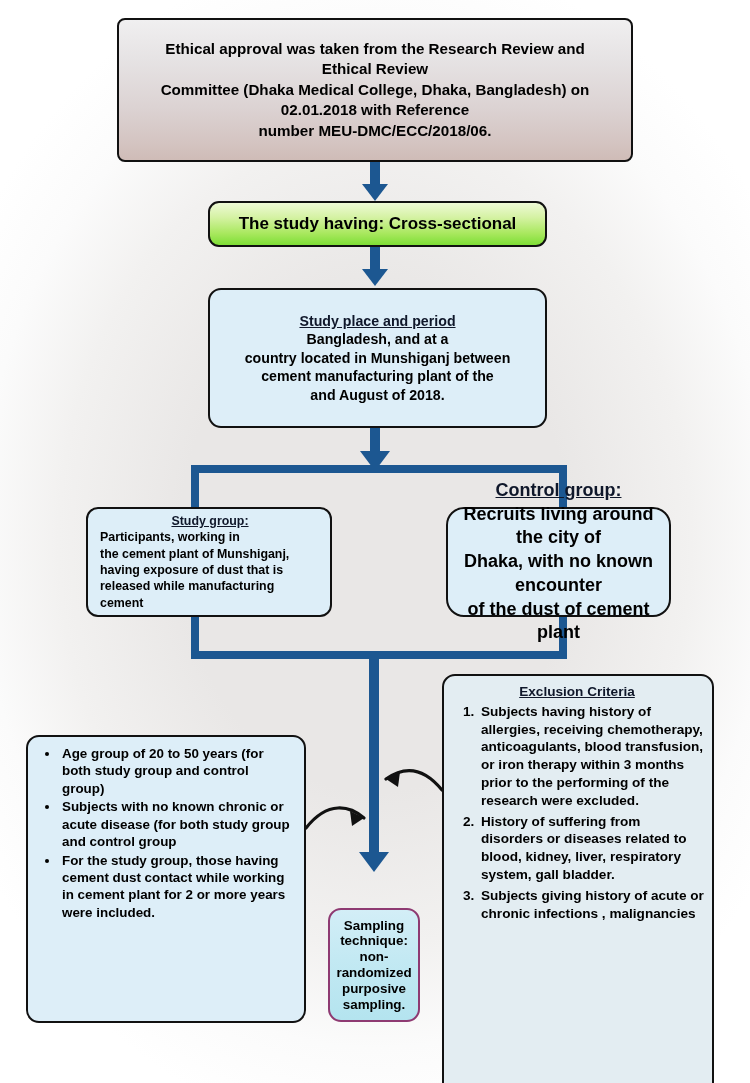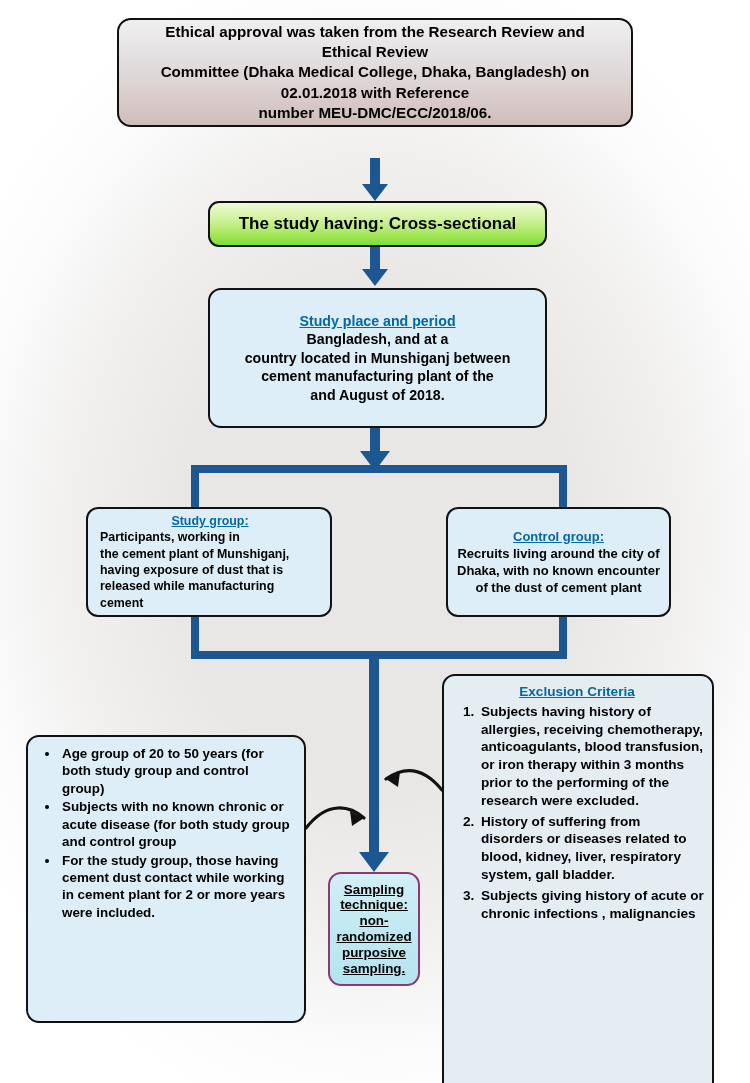--- a/index.html
+++ b/index.html
@@ -24,33 +24,33 @@
     border: 2.5px solid #111111;
     border-radius: 12px;
     display: flex;
     flex-direction: column;
     justify-content: center;
     color: #000000;
     font-weight: bold;
     z-index: 5;
   }
   .node .title {
-    color: #0369a1;
+    color: #0f172a;
     text-decoration: underline;
     text-align: center;
     font-weight: bold;
   }
   .ctr { text-align: center; }
   .lft { text-align: left; }
 
   
   #ethics-box {
-    left: 117px; top: 18px; width: 516px; height: 109px;
+    left: 117px; top: 18px; width: 516px; height: 144px;
     background: linear-gradient(to bottom, #f0eff0 0%, #e6e3e4 28%, #dcd3d3 62%, #d4c4c1 88%, #cfbcb7 100%);
-    border-radius: 14px;
+    border-radius: 8px;
     font-size: 15.2px;
     line-height: 1.34;
     padding: 4px 20px;
   }
 
   #design-box {
     left: 208px; top: 201px; width: 339px; height: 46px;
     background: linear-gradient(to bottom, #eefad6 0%, #d4f2a2 35%, #a9e85f 72%, #7ede36 100%);
     font-size: 17px;
     padding: 0 10px;
@@ -71,24 +71,24 @@
     background: #ddeef8;
     font-size: 12.4px;
     line-height: 1.32;
     padding: 5px 10px 5px 12px;
     border-radius: 12px;
   }
 
   #control-group-box {
     left: 446px; top: 507px; width: 225px; height: 110px;
     background: #ddeef8;
-    font-size: 13px;
+    font-size: 18px;
     line-height: 1.32;
     padding: 5px 9px;
-    border-radius: 12px;
+    border-radius: 18px;
   }
 
   #inclusion-box {
     left: 26px; top: 735px; width: 280px; height: 288px;
     background: #ddeef8;
     font-size: 13.4px;
     line-height: 1.3;
     padding: 6px 10px 6px 8px;
     justify-content: flex-start;
     border-radius: 13px;
@@ -98,28 +98,27 @@
     left: 442px; top: 674px; width: 272px; height: 464px;
     background: #e3edf2;
     font-size: 13.6px;
     line-height: 1.31;
     padding: 7px 8px 7px 6px;
     justify-content: flex-start;
     border-radius: 13px;
   }
 
   #sampling-box {
-    left: 328px; top: 872px; width: 92px; height: 114px;
+    left: 328px; top: 908px; width: 92px; height: 114px;
     background: linear-gradient(to bottom, #d3eef7 0%, #c3e9f3 45%, #b4e4ef 100%);
     border: 2.5px solid #8e3a72;
     border-radius: 13px;
     font-size: 13.4px;
     line-height: 1.18;
     padding: 2px 3px;
-    text-decoration: underline;
   }
 
   .node ul, .node ol {
     margin: 2px 0 0 0;
     padding-left: 22px;
   }
   .node li { margin-bottom: 1px; }
   #exclusion-box ol { padding-left: 28px; }
   #exclusion-box li { margin-bottom: 3px; padding-left: 3px; }
   #inclusion-box ul { padding-left: 24px; }

